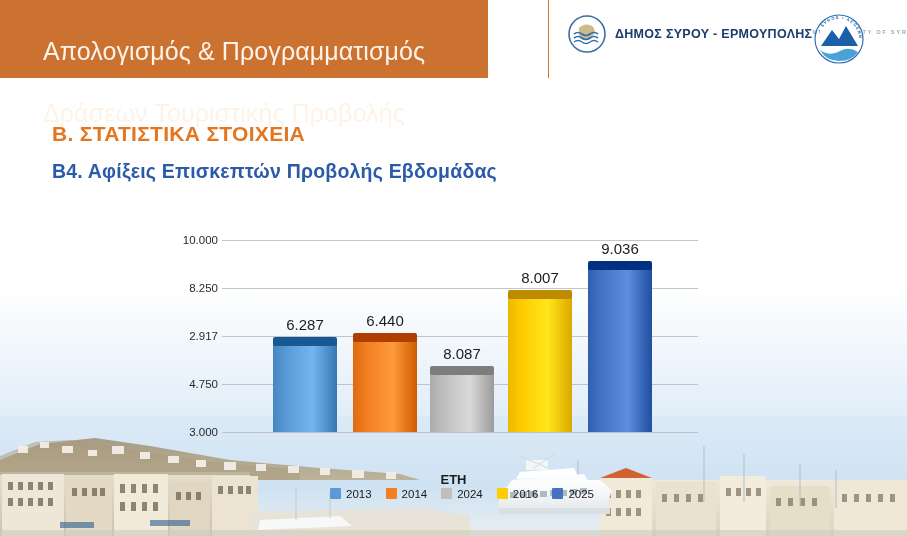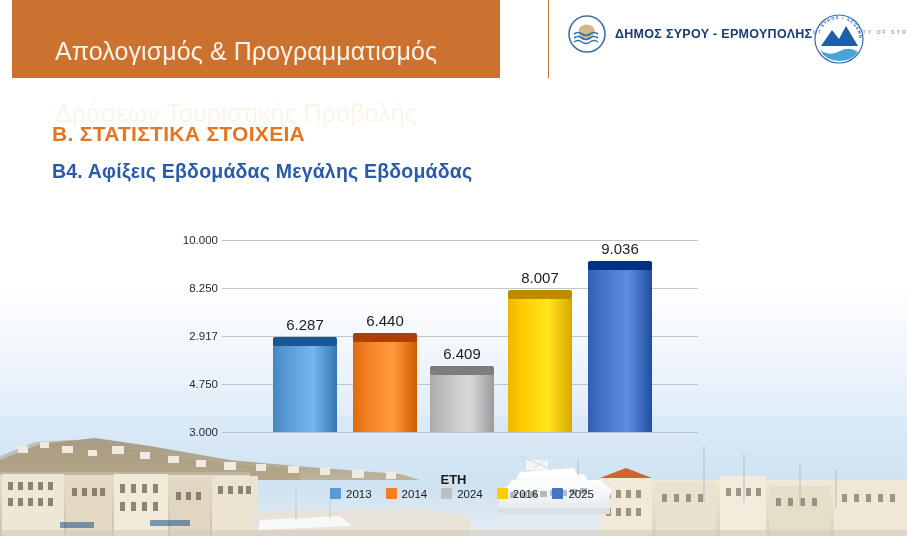--- a/index.html
+++ b/index.html
@@ -6,21 +6,21 @@
   body{
     width:907px;height:536px;overflow:hidden;
     font-family:"Liberation Sans","DejaVu Sans",sans-serif;
     background:#ffffff;position:relative;
   }
   #slide{position:absolute;inset:0;width:907px;height:536px;overflow:hidden;background:#fff;}
 
   
   .header{position:absolute;left:0;top:0;width:907px;height:78px;}
   .header-orange{
-    position:absolute;left:12px;top:0;width:488px;height:78px;
+    position:absolute;left:0;top:0;width:488px;height:78px;
     background:#CC7231;
     box-sizing:border-box;
     padding-left:20px;
   }
   .header-title{
     position:absolute;left:43px;top:5px;width:500px;
     color:#FDF3E8;font-size:25px;line-height:31px;font-weight:400;
     letter-spacing:0.1px;white-space:pre-line;
   }
   .header-white{
@@ -300,21 +300,21 @@
         <div class="dlabel" style="left: 37px; top: 115.842px;">6.287</div>
         <div class="bar" style="left: 85px; width: 64px; height: 94.3543px; bottom: 3px;">
           <div class="face" style="height: 94.3543px; background: linear-gradient(to right, rgb(222, 108, 14) 0%, rgb(242, 128, 34) 22%, rgb(255, 154, 60) 62%, rgb(206, 92, 0) 100%);"></div>
           <div class="top" style="top: -5px; background: rgb(176, 62, 0);"></div>
         </div>
         <div class="dlabel" style="left: 117px; top: 111.646px;">6.440</div>
         <div class="bar" style="left: 162px; width: 64px; height: 60.8366px; bottom: 3px;">
           <div class="face" style="height: 60.8366px; background: linear-gradient(to right, rgb(171, 171, 171) 0%, rgb(191, 191, 191) 22%, rgb(217, 217, 217) 62%, rgb(155, 155, 155) 100%);"></div>
           <div class="top" style="top: -5px; background: rgb(125, 125, 125);"></div>
         </div>
-        <div class="dlabel" style="left: 194px; top: 145.163px;">6.409</div>
+        <div class="dlabel" style="left: 194px; top: 145.163px;">8.087</div>
         <div class="bar" style="left: 240px; width: 64px; height: 137.335px; bottom: 3px;">
           <div class="face" style="height: 137.335px; background: linear-gradient(to right, rgb(235, 184, 0) 0%, rgb(255, 204, 0) 22%, rgb(255, 230, 26) 62%, rgb(219, 168, 0) 100%);"></div>
           <div class="top" style="top: -5px; background: rgb(189, 138, 0);"></div>
         </div>
         <div class="dlabel" style="left: 272px; top: 68.6651px;">8.007</div>
         <div class="bar" style="left: 320px; width: 64px; height: 165.559px; bottom: 3px;">
           <div class="face" style="height: 165.559px; background: linear-gradient(to right, rgb(48, 94, 176) 0%, rgb(68, 114, 196) 22%, rgb(94, 140, 222) 62%, rgb(32, 78, 160) 100%);"></div>
           <div class="top" style="top: -5px; background: rgb(2, 48, 130);"></div>
         </div>
         <div class="dlabel" style="left: 352px; top: 40.4411px;">9.036</div>
@@ -384,15 +384,15 @@
           <path d="M12 42 q10 7 20 1 q9 -5 18 1 q-6 9 -19 9 q-13 0 -19 -11 z" fill="#4aa3d8"></path>
           <text font-size="4.2" font-weight="700" fill="#2d6fb3" letter-spacing="1">
             <textPath href="#arcTop" startOffset="12%">• SYROS • AEGEAN SEA •</textPath>
           </text>
         </svg>
       </span>
     </div>
   </div>
 
   <div class="sec-title">Β. ΣΤΑΤΙΣΤΙΚΑ ΣΤΟΙΧΕΙΑ</div>
-  <div class="sub-title">Β4. Αφίξεις Εβδομάδας Μεγάλης Εβδομάδας</div>
+  <div class="sub-title">Β4. Αφίξεις Επισκεπτών Προβολής Εβδομάδας</div>
 
 </div>
 
 </body></html>

